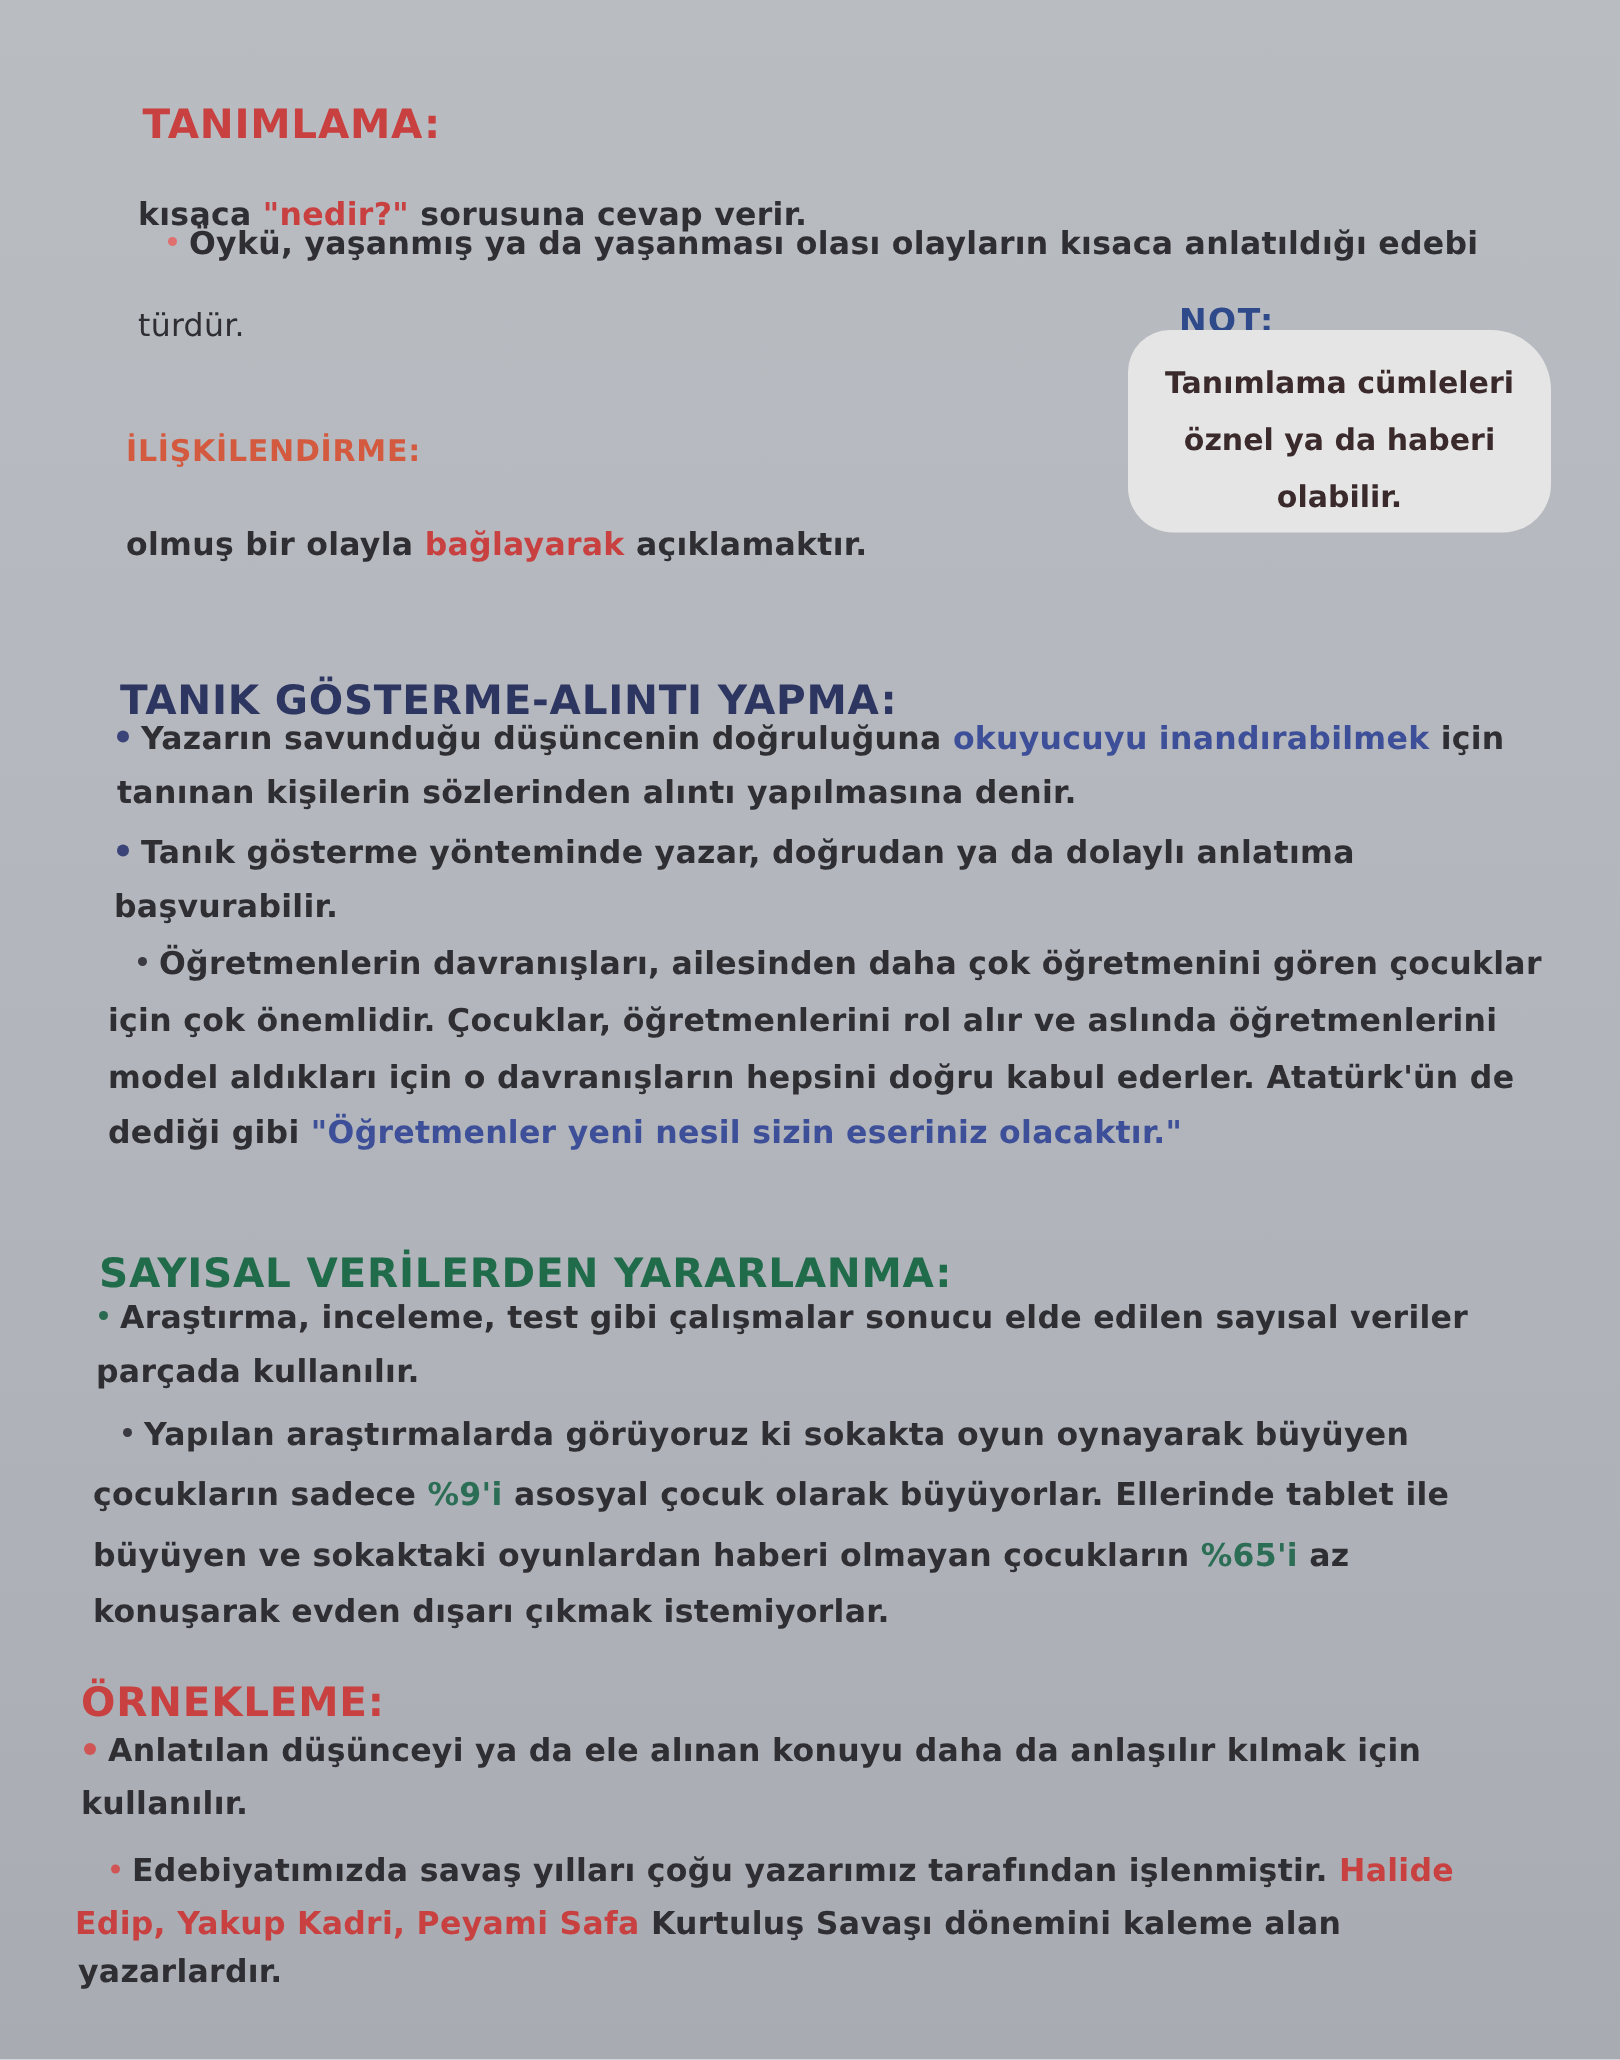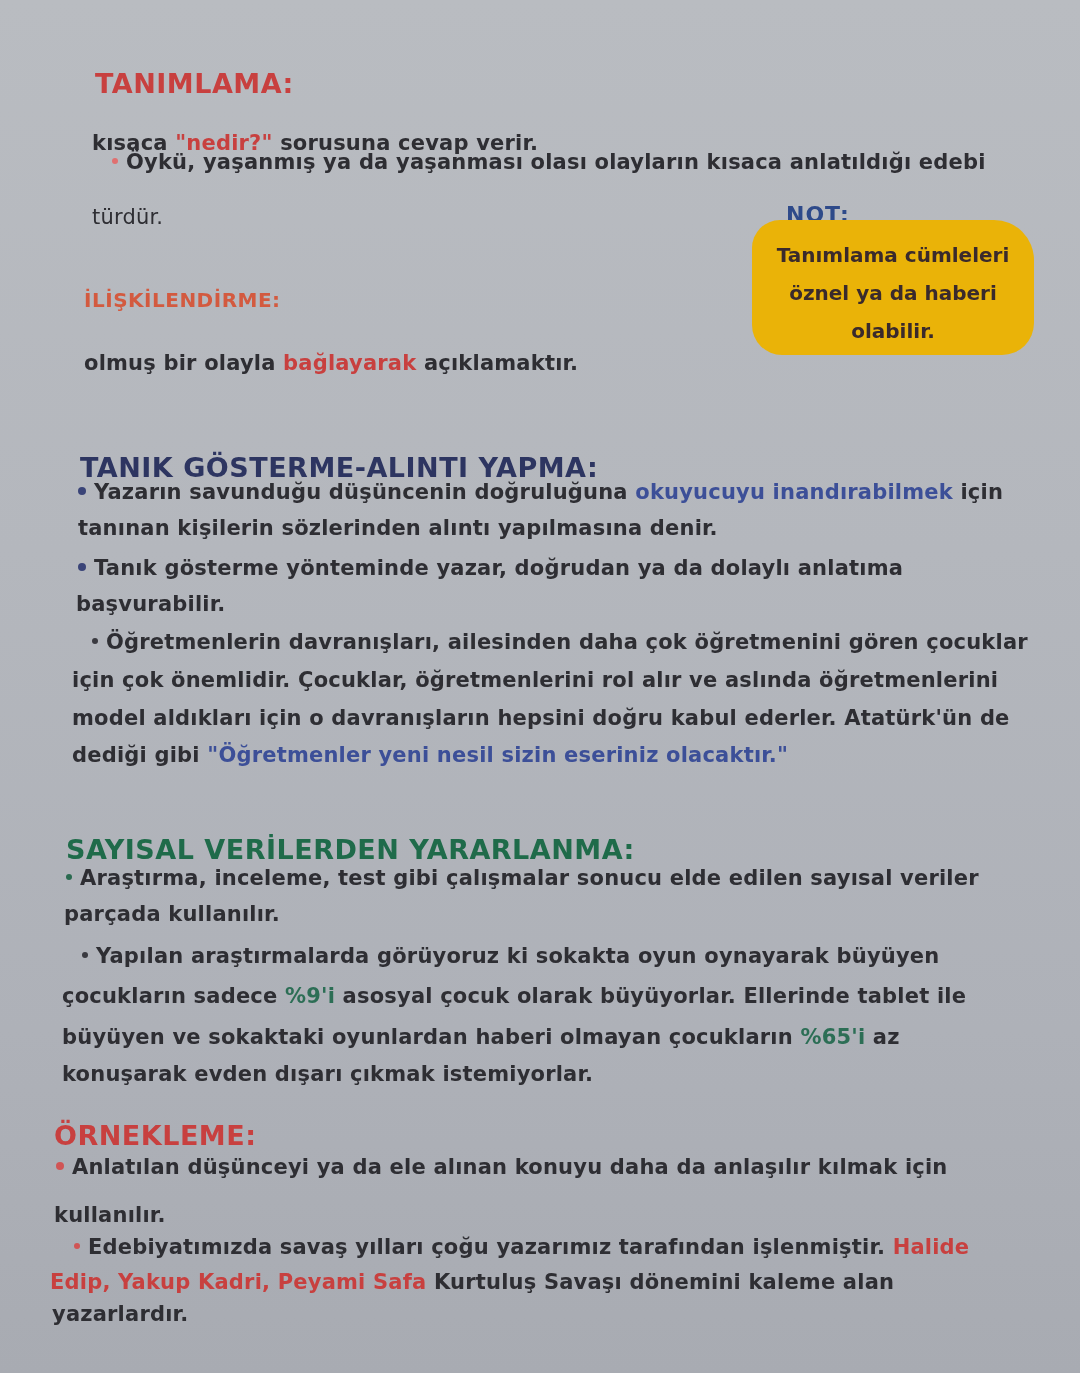--- a/index.html
+++ b/index.html
@@ -51,21 +51,21 @@
       left: 786px; top: 202px;
       font-size: 22px;
       font-weight: bold;
       color: #2e4a8a;
       letter-spacing: 1px;
     }
     .note-box {
       position: absolute;
       left: 752px; top: 220px;
       width: 282px; height: 135px;
-      background: #eab308;
+      background: #e5e5e5;
       border-radius: 28px 40px 32px 30px;
       box-sizing: border-box;
       padding-top: 16px;
       text-align: center;
     }
     .note-line {
       font-size: 20px;
       font-weight: bold;
       line-height: 38px;
       color: #3a2a2c;
@@ -130,21 +130,21 @@
   </div>
   <div class="line" style="left:62px; top:1025px;">
     <span>büyüyen ve sokaktaki oyunlardan haberi olmayan çocukların </span><span class="hl-green">%65'i</span><span> az</span>
   </div>
   <div class="line" style="left:62px; top:1062px;">konuşarak evden dışarı çıkmak istemiyorlar.</div>
 
   <div class="heading" style="left:54px; top:1106px; color:#c8403f;">ÖRNEKLEME:</div>
   <div class="line" style="left:56px; top:1155px;">
     <span class="bullet" style="background:#d05555;"></span><span>Anlatılan düşünceyi ya da ele alınan konuyu daha da anlaşılır kılmak için</span>
   </div>
-  <div class="line" style="left:54px; top:1190px;margin-top:13px;">kullanılır.</div>
+  <div class="line" style="left:54px; top:1190px;">kullanılır.</div>
   <div class="line" style="left:74px; top:1235px;">
     <span class="bullet" style="background:#d05555; width:6px; height:6px;"></span><span>Edebiyatımızda savaş yılları çoğu yazarımız tarafından işlenmiştir. </span><span class="hl-red">Halide</span>
   </div>
   <div class="line" style="left:50px; top:1270px;">
     <span class="hl-red">Edip, Yakup Kadri, Peyami Safa</span><span> Kurtuluş Savaşı dönemini kaleme alan</span>
   </div>
   <div class="line" style="left:52px; top:1302px;">yazarlardır.</div>
 
 </div>
 

